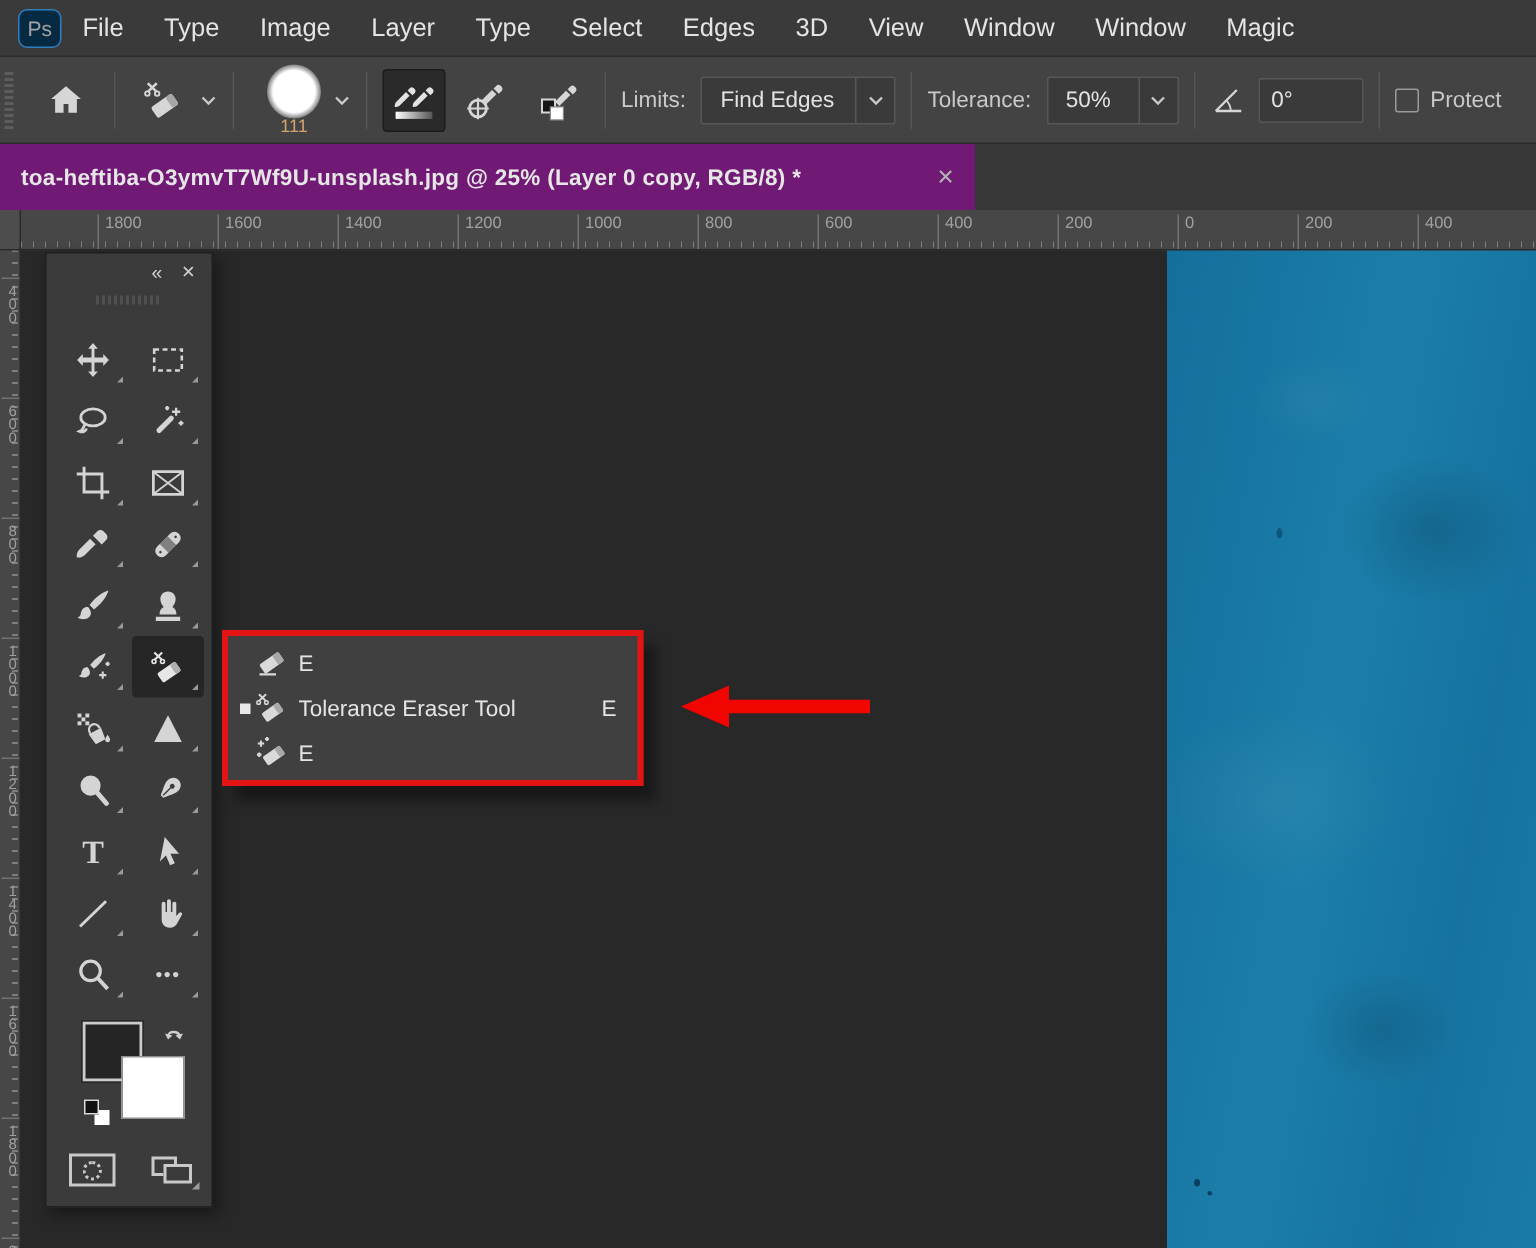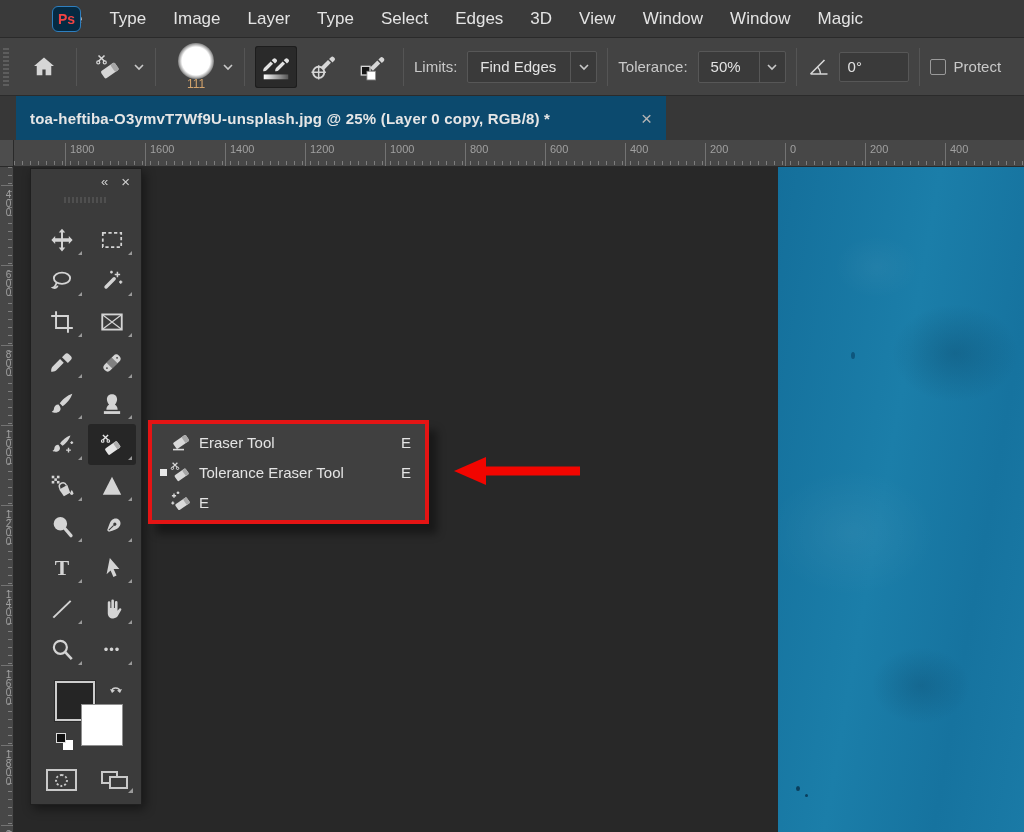--- a/index.html
+++ b/index.html
@@ -4,22 +4,22 @@
 <style>
   * { margin:0; padding:0; box-sizing:border-box; }
   html,body { width:1024px; height:832px; overflow:hidden; background:#282828;
     font-family:"Liberation Sans", sans-serif; }
   .stage { position:relative; width:1024px; height:832px; background:#282828; overflow:hidden; }
 
   
   .menubar { position:absolute; left:0; top:0; width:1024px; height:38px; background:#3a3a3a;
     display:flex; align-items:center; border-bottom:1px solid #2a2a2a; }
   .ps-logo { position:absolute; left:12px; top:6px; width:29px; height:26px; background:#052a42;
-    border:1px solid #2f7fbf; border-radius:6px; color:#ef4444; font-size:14px; font-weight:bold;
-    display:flex; align-items:center; justify-content:center;margin-left:40px; }
+    border:1px solid #2f7fbf; border-radius:6px; color:#a3a3a3; font-size:14px; font-weight:normal;
+    display:flex; align-items:center; justify-content:center; }
   .menu-items { display:flex; column-gap:27px; padding-left:55px; }
   .menu-items span { color:#e4e4e4; font-size:17px; cursor:default; }
 
   
   .optionsbar { position:absolute; left:0; top:38px; width:1024px; height:58px; background:#434343;
     border-bottom:1px solid #2b2b2b; display:flex; align-items:center; overflow:hidden; }
   .ob-grip { position:absolute; left:3px; top:10px; width:6px; height:38px;
     background:repeating-linear-gradient(to bottom,#5d5d5d 0 2px,transparent 2px 4px); }
   .ob-divider { width:1px; height:38px; background:#555; margin:0 10px; flex:none; }
   .ob-btn { display:flex; align-items:center; justify-content:center; flex:none; }
@@ -41,21 +41,21 @@
     display:flex; align-items:center; justify-content:center; }
   .sel-limits { width:130px; }
   .sel-tolerance { width:88px; }
   .angle-box { width:70px; height:30px; background:#3a3a3a; border:1px solid #575757; border-radius:2px;
     color:#e2e2e2; font-size:15px; display:flex; align-items:center; padding-left:8px; margin-left:8px; flex:none; }
   .checkbox { width:16px; height:16px; border:1px solid #9a9a9a; border-radius:2px; background:transparent;
     margin-right:8px; flex:none; }
 
   
   .tabbar { position:absolute; left:0; top:96px; width:1024px; height:44px; background:#373737; }
-  .doc-tab { position:absolute; left:16px; top:0; width:650px; height:44px; background:#0c4a6e;
+  .doc-tab { position:absolute; left:0; top:0; width:650px; height:44px; background:#701a75;
     display:flex; align-items:center; padding:0 14px; }
   .doc-tab .title { color:#e6e6e6; font-size:15px; font-weight:600; letter-spacing:.2px; flex:1;
     white-space:nowrap; overflow:hidden; }
   .doc-tab .close { color:#b4b4b4; font-size:19px; margin-left:10px; line-height:1; }
 
   
   .ruler-h { position:absolute; left:0; top:140px; width:1024px; height:27px; background:#474747;
     border-bottom:1px solid #2a2a2a; overflow:hidden; }
   .ruler-h .ticks { position:absolute; left:14px; right:0; bottom:1px; height:4px;
     background:repeating-linear-gradient(to right,#8f8f8f 0 1px,transparent 1px 8px); opacity:.75; }
@@ -498,21 +498,20 @@
       <span class="marker"></span>
       <span class="f-icon">
         <svg viewBox="0 0 24 24">
           <g transform="rotate(-35 12 11.5)">
             <rect x="4.2" y="8.2" width="15.4" height="7.4" rx="1.3" fill="#d9d9d9"></rect>
             <rect x="14.8" y="8.2" width="4.8" height="7.4" rx="1.3" fill="#a8a8a8"></rect>
           </g>
           <path d="M4 19.6h11" stroke="#d9d9d9" stroke-width="1.6"></path>
         </svg>
       </span>
-      <span class="f-label">Eraser Tool</span>
       <span class="f-key">E</span>
     </div>
     <div class="fly-row active">
       <span class="marker">
           <i></i>
         </span>
       <span class="f-icon">
         <svg viewBox="0 0 24 24">
           <g transform="rotate(-35 13 14)">
             <rect x="5.5" y="11" width="13.5" height="7" rx="1.3" fill="#d9d9d9"></rect>

